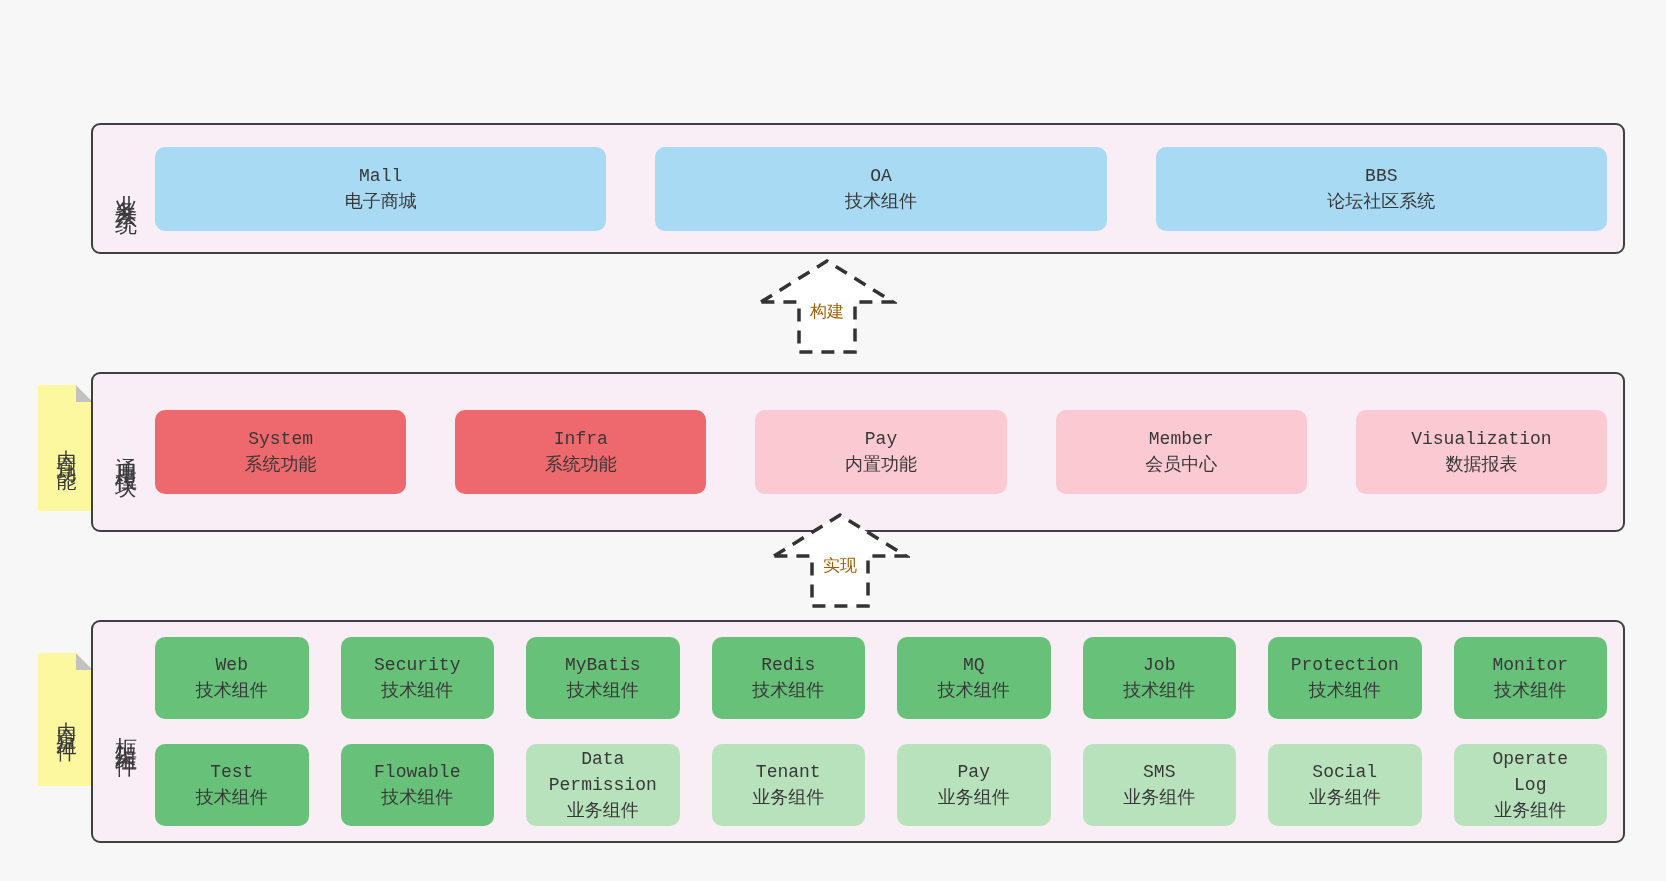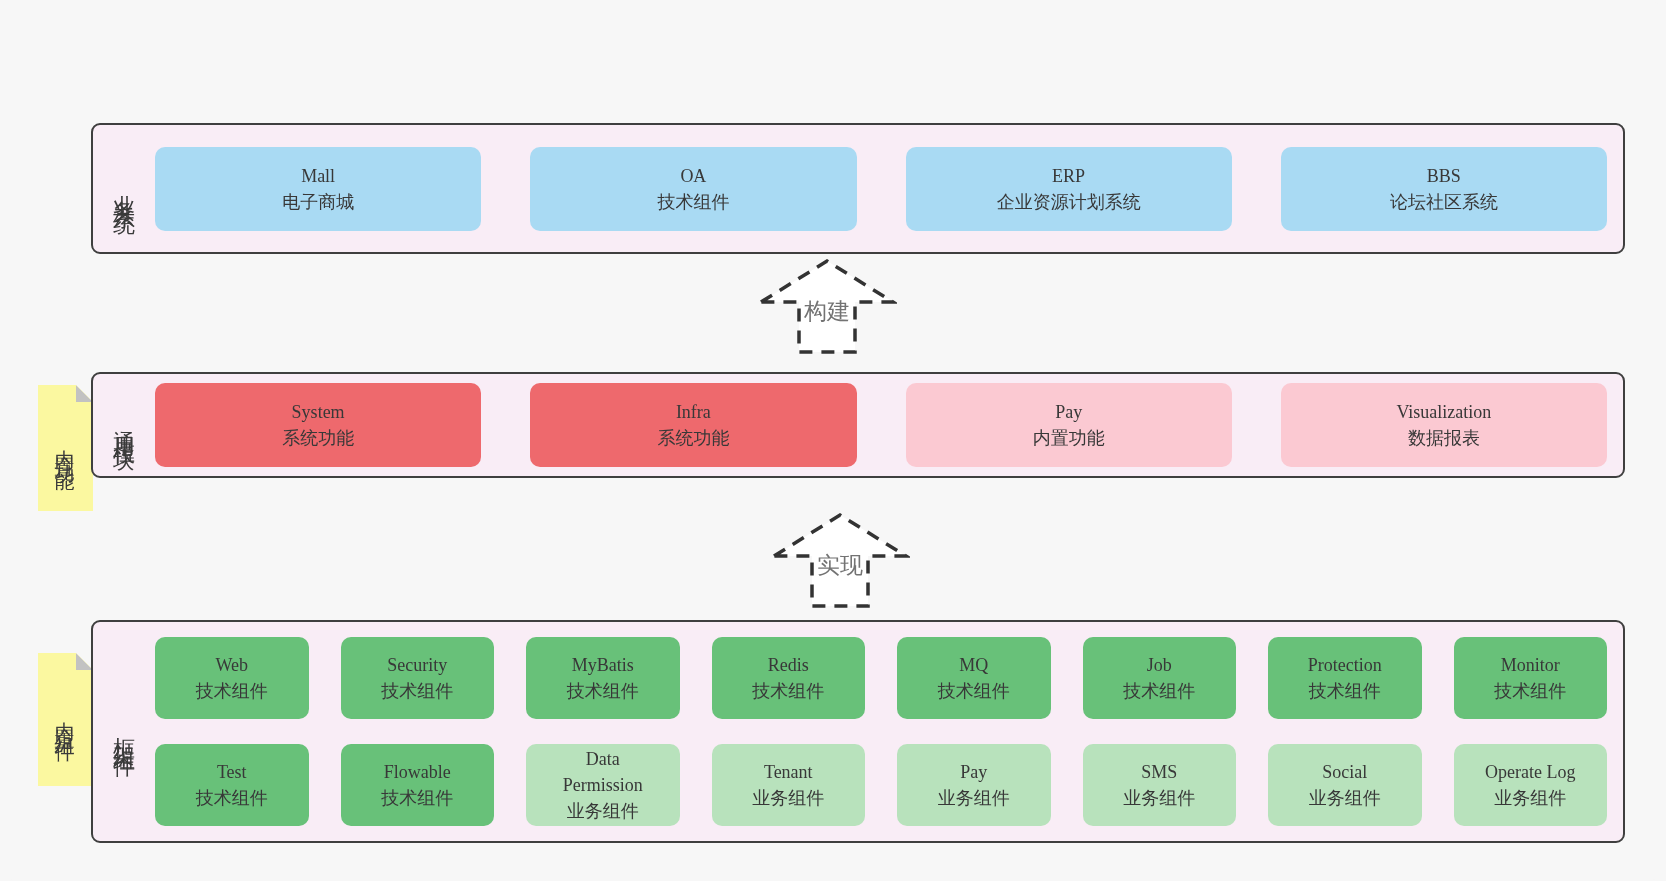--- a/index.html
+++ b/index.html
@@ -3,21 +3,21 @@
 <meta charset="utf-8">
 <style>
   :root{
     --page_bg:#f7f7f7; --container_bg:#f9edf6; --border:#3f3f3f; --text:#383838;
     --blue:#a9daf3; --red:#ee696d; --pink:#fbc9d2; --green:#68c179; --lightgreen:#b8e2bc;
     --sticky_bg:#fbf8a0; --sticky_fold:#c2c2c2; --arrow_stroke:#333333;
   }
   html,body{margin:0;padding:0;background:var(--page_bg);}
   .canvas{
     position:relative;width:1666px;height:881px;background:var(--page_bg);
-    font-family:Liberation Serif, serif;color:var(--text);overflow:hidden;border-radius:20px;
+    font-family:Liberation Mono, monospace;color:var(--text);overflow:hidden;border-radius:20px;
   }
   
   .sticky{
     position:absolute;width:55px;background:var(--sticky_bg);
     clip-path:polygon(0 0,calc(100% - 17px) 0,100% 17px,100% 100%,0 100%);
   }
   .sticky .fold{
     position:absolute;top:0;right:0;width:17px;height:17px;background:var(--sticky_fold);
     clip-path:polygon(0 0,100% 100%,0 100%);
   }
@@ -26,21 +26,21 @@
     writing-mode:vertical-rl;text-orientation:upright;font-size:20px;letter-spacing:7px;color:#3a3a3a;
   }
   #sticky-builtin-features{left:38px;top:385px;height:126px;}
   #sticky-builtin-components{left:38px;top:653px;height:133px;}
   
   .layer{
     position:absolute;left:91px;width:1534px;box-sizing:border-box;display:flex;
     background:var(--container_bg);border:2px solid var(--border);border-radius:9px;
   }
   #layer-business{top:123px;height:131px;}
-  #layer-modules{top:372px;height:106px;}
+  #layer-modules{top:372px;height:160px;}
   #layer-framework{top:620px;height:223px;}
   .layer-label{
     width:62px;flex:0 0 62px;display:flex;align-items:center;justify-content:center;
     writing-mode:vertical-rl;text-orientation:upright;font-size:22px;letter-spacing:6px;color:#3a3a3a;
   }
   .rows{flex:1;display:flex;flex-direction:column;justify-content:center;gap:25px;padding-right:16px;}
   .boxes-row{display:flex;gap:49px;}
   #layer-framework .boxes-row{gap:32px;}
   .node{
     flex:1;min-height:84px;border-radius:10px;display:flex;flex-direction:column;
@@ -50,21 +50,21 @@
   #layer-framework .node-title{max-width:118px;}
   .v-blue{background:var(--blue);} .v-red{background:var(--red);} .v-pink{background:var(--pink);}
   .v-green{background:var(--green);} .v-lightgreen{background:var(--lightgreen);}
   
   .arrow{position:absolute;width:140px;height:100px;}
   #arrow-build{left:757px;top:256px;}
   #arrow-implement{left:770px;top:510px;}
   .arrow svg{display:block;width:100%;height:100%;}
   .arrow-label{
     position:absolute;left:50%;top:55px;transform:translate(-50%,-50%);
-    background:#ffffff;padding:0 3px;font-size:23px;color:#737373;white-space:nowrap;
+    background:#ffffff;padding:0 3px;font-size:17px;color:#a16207;white-space:nowrap;
   }
 </style>
 </head>
 <body>
 
 <div class="canvas">
 
   <div class="sticky" id="sticky-builtin-features">
     <span class="fold"></span>
     <span class="sticky-text">内置功能</span>
@@ -78,24 +78,20 @@
     <div class="layer-label">业务系统</div>
     <div class="rows">
         <div class="boxes-row">
           <div class="node v-blue">
             <div class="node-title">Mall</div>
             <div class="node-subtitle">电子商城</div>
           </div>
           <div class="node v-blue">
             <div class="node-title">OA</div>
             <div class="node-subtitle">技术组件</div>
-          </div>
-          <div class="node v-blue">
-            <div class="node-title">ERP</div>
-            <div class="node-subtitle">企业资源计划系统</div>
           </div>
           <div class="node v-blue">
             <div class="node-title">BBS</div>
             <div class="node-subtitle">论坛社区系统</div>
           </div>
         </div>
       </div>
   </section>
 
   <div class="arrow" id="arrow-build">
@@ -115,20 +111,24 @@
           </div>
           <div class="node v-red">
             <div class="node-title">Infra</div>
             <div class="node-subtitle">系统功能</div>
           </div>
           <div class="node v-pink">
             <div class="node-title">Pay</div>
             <div class="node-subtitle">内置功能</div>
           </div>
           <div class="node v-pink">
+            <div class="node-title">Member</div>
+            <div class="node-subtitle">会员中心</div>
+          </div>
+          <div class="node v-pink">
             <div class="node-title">Visualization</div>
             <div class="node-subtitle">数据报表</div>
           </div>
         </div>
       </div>
   </section>
 
   <div class="arrow" id="arrow-implement">
     <svg viewBox="0 0 140 100">
       <polygon points="4,46 70,5 136,46 98,46 98,96 42,96 42,46" fill="#ffffff" stroke="#333333" stroke-width="3.5" stroke-dasharray="13 9"></polygon>

